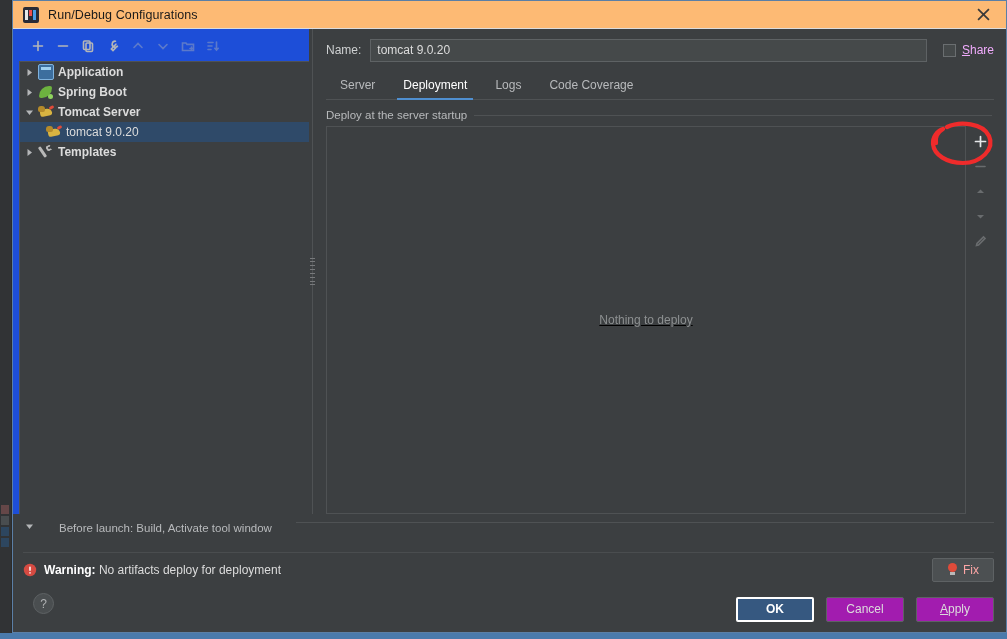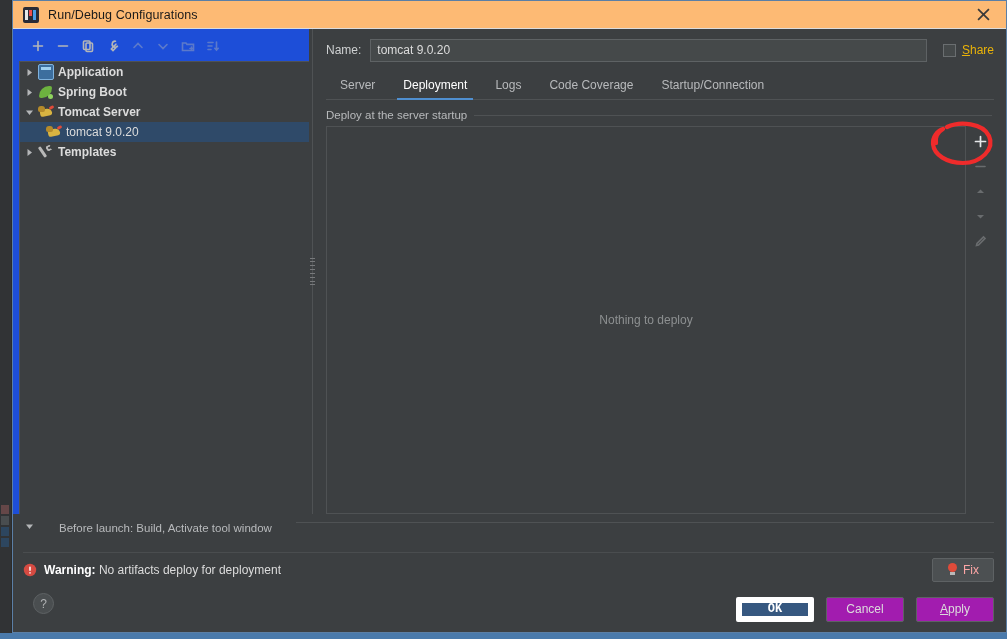--- a/index.html
+++ b/index.html
@@ -177,21 +177,21 @@
     font-family: "Liberation Sans", sans-serif; font-size: 12px;
     padding: 0 6px; outline: none;
   }
   #share-wrap {
     margin-left: 16px; display: flex; align-items: center; gap: 6px; cursor: pointer;
     flex: none;
   }
   .cbox {
     width: 13px; height: 13px; background: #45494a; border: 1px solid #6a6e70;
   }
-  #share-label { font-size: 12px; color: #eab308; text-align: center; }
+  #share-label { font-size: 12px; color: #f0abfc; text-align: center; }
   #share-label u { text-decoration: underline; }
 
   
   #tabs {
     height: 29px; flex: none; display: flex; align-items: flex-end;
     border-bottom: 1px solid #4f5254; margin-top: 6px;
   }
   .tab {
     padding: 0 14px 7px 14px; font-size: 12px; color: #b8babc; cursor: pointer;
     position: relative;
@@ -207,21 +207,21 @@
   #deploy-group-title {
     display: flex; align-items: center; gap: 7px; flex: none; padding-right: 2px; text-align: right;
   }
   #deploy-group-title span { font-size: 11.5px; color: #b8babc; white-space: nowrap; }
   #deploy-group-title .rule { flex: 1; height: 1px; background: #4f5254; }
 
   #deploy-body { flex: 1; min-height: 0; display: flex; margin-top: 5px; }
   #deploy-list {
     flex: 1; min-width: 0; background: #3c3f41;
     border: 1px solid #4f5254;
-    display: flex; align-items: center; justify-content: center;
+    display: flex; align-items: center; justify-content: center; text-decoration: underline;
   }
   #nothing-to-deploy { font-size: 12px; color: #8d9091; }
   #deploy-side-toolbar {
     width: 28px; flex: none; display: flex; flex-direction: column;
     align-items: center; padding-top: 4px; gap: 3px;
   }
   .side-btn {
     width: 24px; height: 22px; display: flex; align-items: center; justify-content: center;
     cursor: pointer;
   }
@@ -264,21 +264,21 @@
 
   #button-row {
     height: 46px; display: flex; align-items: center; justify-content: flex-end; gap: 12px;
   }
   .dlg-btn {
     min-width: 78px; height: 25px; border-radius: 2px;
     font-family: "Liberation Sans", sans-serif; font-size: 12px;
     display: flex; align-items: center; justify-content: center; cursor: pointer;
     background: #a21caf; border: 1px solid #5e6264; color: #dcdcdc;
   }
-  .dlg-btn.primary { background: #365880; border: 6px solid #ffffff; color: #ffffff; font-weight: bold; font-family: Liberation Mono, monospace; }
+  .dlg-btn.primary { background: #365880; border: 2px solid #ffffff; color: #ffffff; font-weight: bold; }
   .dlg-btn u { text-decoration: underline; }
 
   #help-btn {
     position: absolute; left: 20px; bottom: 18px;
     width: 21px; height: 21px; border-radius: 50%;
     background: #4a4e50; border: 1px solid #5e6264;
     display: flex; align-items: center; justify-content: center;
     font-size: 12px; color: #b0b2b4; cursor: pointer;
   }
 
@@ -454,21 +454,20 @@
             <div class="cbox"></div>
             <div id="share-label"><u>S</u>hare</div>
           </div>
         </div>
 
         <div id="tabs">
           <div class="tab">Server</div>
           <div class="tab active">Deployment</div>
           <div class="tab">Logs</div>
           <div class="tab">Code Coverage</div>
-          <div class="tab">Startup/Connection</div>
         </div>
 
         <div id="deploy-group">
           <div id="deploy-group-title">
             <span>Deploy at the server startup</span>
             <div class="rule"></div>
           </div>
 
           <div id="deploy-body">
             <div id="deploy-list">

